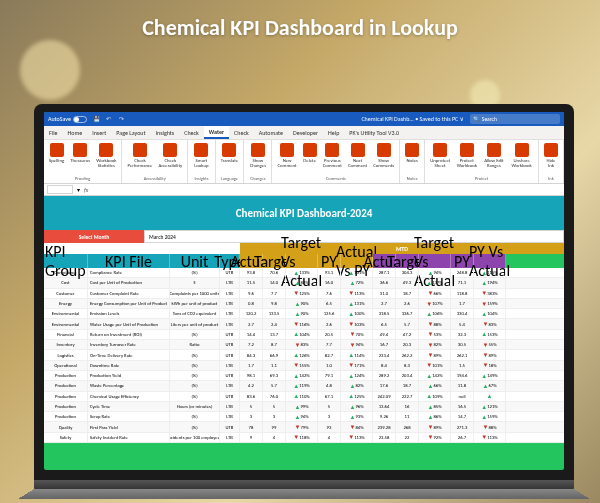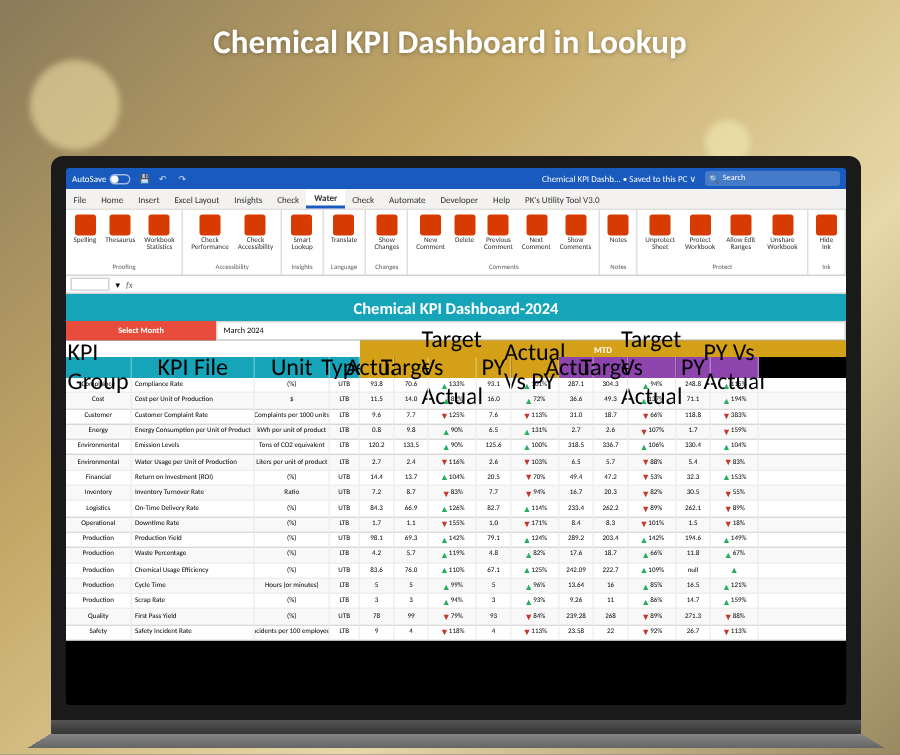--- a/index.html
+++ b/index.html
@@ -1,21 +1,21 @@
 <!DOCTYPE html>
 <html><head>
 <meta charset="utf-8">
 <style>
 *{box-sizing:border-box;margin:0;padding:0;font-family:'Segoe UI',Calibri,Arial,sans-serif}
 body{width:600px;height:503px;background:linear-gradient(135deg,#8a7a5a,#c4a868,#e8d8a8,#9a8860);overflow:hidden;position:relative}
 .heading{color:#fff;font-size:22px;font-weight:700;text-align:center;padding:14px 0 12px;text-shadow:0 1px 3px rgba(0,0,0,.3)}
 .bokeh{position:absolute;border-radius:50%;filter:blur(2px)}
 .laptop{position:absolute;bottom:0;left:34px;width:540px}
 .screen-bezel{background:#1a1a1a;border-radius:8px 8px 0 0;padding:8px 10px 10px}
-.screen{background:#000000;border-radius:2px;width:520px;height:358px;overflow:hidden}
+.screen{background:#22c55e;border-radius:2px;width:520px;height:358px;overflow:hidden}
 .titlebar{height:14px;background:#185abd;display:flex;align-items:center;font-size:6px;color:#fff;padding:0 4px;gap:6px}
 .autosave{display:flex;align-items:center;gap:2px}
 .toggle{width:14px;height:7px;border:1px solid rgba(255,255,255,.6);border-radius:4px;position:relative}
 .toggle::after{content:'';position:absolute;width:5px;height:5px;background:#fff;border-radius:50%;top:0;left:0}
 .qat{display:flex;gap:5px;align-items:center}
 .qat span{width:8px;height:8px;opacity:.8}
 .docname{flex:1;text-align:right;font-size:6px;opacity:.95}
 .searchbox{width:90px;height:10px;background:rgba(255,255,255,.2);border-radius:2px;display:flex;align-items:center;padding:0 3px;gap:2px;font-size:5.5px}
 .tabs{height:14px;background:#f3f2f1;display:flex;font-size:6px;color:#323130;border-bottom:1px solid #e1dfdd}
 .tab{padding:0 5px;display:flex;align-items:center;cursor:pointer}
@@ -23,21 +23,21 @@
 .ribbon{height:44px;background:#fff;border-bottom:1px solid #d4d4d4;display:flex;font-size:5px;color:#323130}
 .rgroup{border-right:1px solid #e1dfdd;padding:2px 3px;display:flex;flex-direction:column;justify-content:space-between}
 .rtools{display:flex;gap:2px}
 .rbtn{display:flex;flex-direction:column;align-items:center;padding:1px 2px;gap:1px;cursor:pointer}
 .rbtn .ricon{width:14px;height:14px;background:#d83b01;border-radius:2px;display:flex;align-items:center;justify-content:center}
 .rlabel{text-align:center;line-height:1;font-size:4.8px}
 .rgrplbl{text-align:center;color:#605e5c;font-size:4.5px}
 .fbar{height:12px;background:#fff;border-bottom:1px solid #d4d4d4;display:flex;align-items:center;font-size:6px;padding:0 3px;gap:4px}
 .nbox{border:1px solid #d4d4d4;padding:0 3px;width:26px;height:9px;display:flex;align-items:center}
 .fx{font-style:italic;color:#666}
-.dash{background:#15a4b8;height:18px;display:flex;align-items:center;justify-content:center;color:#fff;font-size:11px;font-weight:600}
+.dash{background:#15a4b8;height:34px;display:flex;align-items:center;justify-content:center;color:#fff;font-size:11px;font-weight:600}
 .filter-row{display:flex;height:13px;font-size:5.5px}
 .filter-row .lbl{width:100px;background:#e74c3c;color:#fff;display:flex;align-items:center;justify-content:center;font-weight:600}
 .filter-row .val{flex:1;background:#fff;border:1px solid #d4d4d4;display:flex;align-items:center;padding:0 4px}
 .th{display:flex;align-items:center;justify-content:center;padding:2px 1px;border-right:1px solid rgba(255,255,255,.3)}
 .super-row{display:flex;height:11px}
 .super-row .spacer{width:196px;background:#fff}
 .super-row .mtd{flex:1;background:#d4a017;display:flex;align-items:center;justify-content:center;color:#fff;font-size:6px;font-weight:700}
 .super-row .ytd{flex:1;background:#8e44ad;display:flex;align-items:center;justify-content:center;color:#fff;font-size:6px;font-weight:700}
 .hrow{display:flex;height:14px}
 .hrow .blue{background:#15a4b8}
@@ -85,21 +85,21 @@
         <div class="searchbox">
           <span>🔍</span>
           <span>Search</span>
         </div>
       </div>
 
       <div class="tabs" id="tabs-container">
           <div class="tab">File</div>
           <div class="tab">Home</div>
           <div class="tab">Insert</div>
-          <div class="tab">Excel Layout</div>
+          <div class="tab">Page Layout</div>
           <div class="tab">Insights</div>
           <div class="tab">Check</div>
           <div class="tab active">Water</div>
           <div class="tab">Check</div>
           <div class="tab">Automate</div>
           <div class="tab">Developer</div>
           <div class="tab">Help</div>
           <div class="tab">PK's Utility Tool V3.0</div>
         </div>
 

